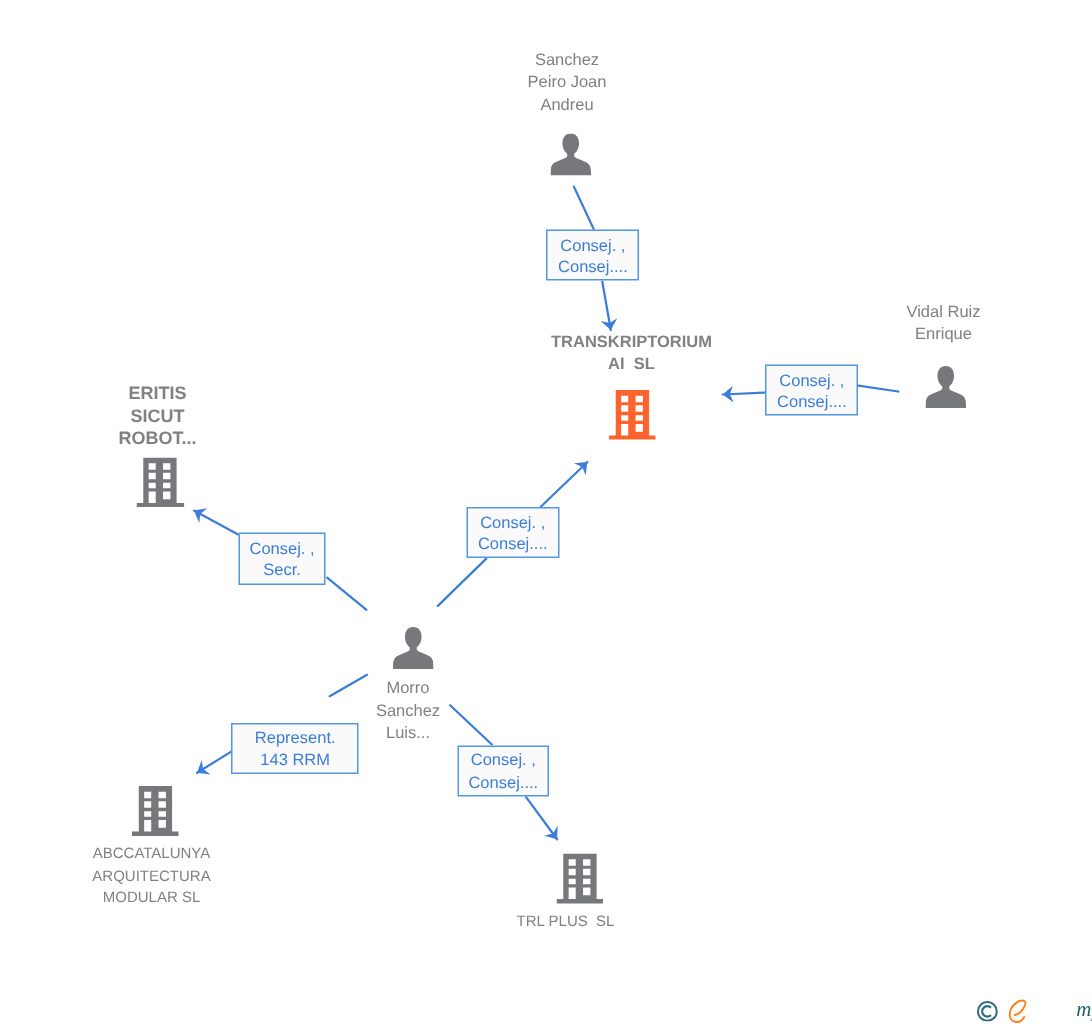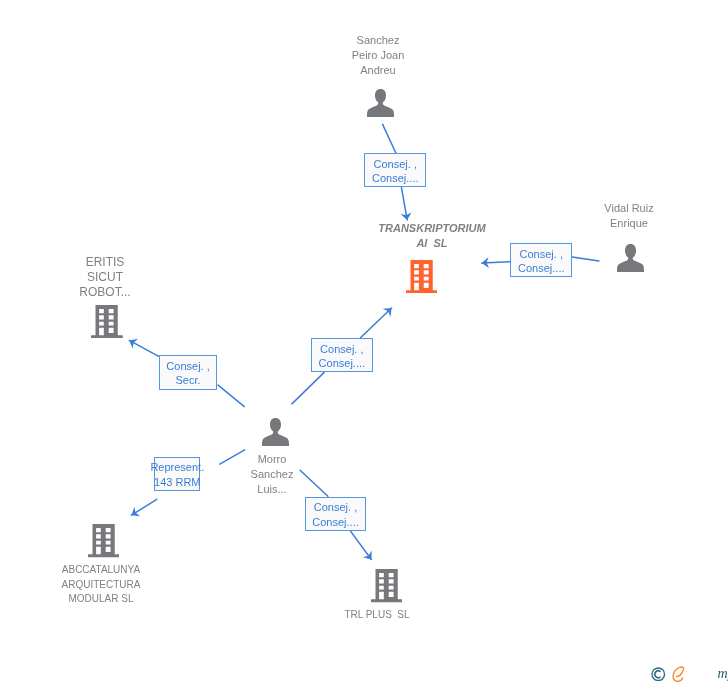--- a/index.html
+++ b/index.html
@@ -5,21 +5,21 @@
   html,body{margin:0;padding:0;background:#ffffff;}
   body{width:728px;height:685px;position:relative;overflow:hidden;
        font-family:"Liberation Sans",sans-serif;}
   #stage{position:absolute;left:0;top:0;width:728px;height:685px;background:#fff;overflow:hidden;}
   svg#edge-layer{position:absolute;left:0;top:0;width:728px;height:685px;}
   .nodeicon{position:absolute;line-height:0;font-size:0;}
   .nodeicon svg{display:block;}
   .nodelabel{position:absolute;text-align:center;color:#808184;font-size:11px;line-height:15.2px;white-space:pre;}
   .nodelabel.strong{font-weight:bold;line-height:15.8px;}
   .nodelabel.sm{font-size:10px;line-height:14.6px;}
-  .nodelabel.md{font-size:12px;line-height:15.2px;}
+  .nodelabel.md{font-size:12px;line-height:15.2px;font-weight:bold;}
   .relbox{position:absolute;border:1.5px solid #5297e0;border-radius:0;
           background:#fafafa;color:#3b7dd8;font-size:11px;line-height:14.5px;text-align:center;
           box-sizing:border-box;white-space:pre;display:flex;align-items:center;justify-content:center;
           padding-top:2px;}
   #empresia-watermark{position:absolute;left:651px;top:664px;}
   #empresia-watermark .wmc{position:absolute;left:0px;top:2.5px;line-height:0;}
   #empresia-watermark .wme{position:absolute;left:20.5px;top:1.5px;line-height:0;}
   #empresia-watermark .wmr{position:absolute;left:30.5px;top:2px;color:#1b5e72;font-size:14px;font-style:italic;
            font-family:"Liberation Serif",serif;line-height:16px;white-space:pre;margin-left:36px;}
   .sr{position:absolute;width:1px;height:1px;overflow:hidden;clip:rect(0 0 0 0);white-space:nowrap;}
@@ -58,21 +58,21 @@
         </svg>
       </div>
       <div class="nodelabel" style="left: 328px; top: 33px; width: 100px;">Sanchez
 Peiro Joan
 Andreu</div>
       <div class="nodeicon" style="left: 405.6px; top: 259.6px;">
         <svg width="31.8" height="33.3" viewBox="0 0 100 100" preserveAspectRatio="none">
           <path fill="#fd632d" fill-rule="evenodd" d="M14.2 0 H84.1 V91 H100 V100 H0 V91 H14.2 Z M25.5 11.7 H40.3 V24.6 H25.5 Z M55.7 11.7 H71.1 V24.6 H55.7 Z M25.5 30.6 H40.3 V43.5 H25.5 Z M55.7 30.6 H71.1 V43.5 H55.7 Z M25.5 50.5 H40.3 V61.6 H25.5 Z M55.7 50.5 H71.1 V61.6 H55.7 Z M25.5 68.2 H40.3 V91 H25.5 Z M55.7 68.2 H71.1 V83.8 H55.7 Z"></path>
         </svg>
       </div>
-      <div class="nodelabel strong" style="left: 362px; top: 220.5px; width: 140px; font-style: italic;">TRANSKRIPTORIUM
+      <div class="nodelabel strong" style="left: 351px; top: 220.5px; width: 140px;">TRANSKRIPTORIUM
 AI  SL</div>
       <div class="nodeicon" style="left: 617px; top: 244px;">
         <svg width="27" height="28" viewBox="0 0 100 100" preserveAspectRatio="none">
           <path fill="#77787b" fill-rule="evenodd" d="M50 0 C37 0 29.5 9.5 29.5 23.5 C29.5 34 34.5 44.5 41.5 48.5 C42 53.5 41 56.5 36.5 58.5 C25 63 11 67.5 5.5 73 C1.5 77 0 84 0 95 L0 100 L100 100 L100 95 C100 84 98.5 77 94.5 73 C89 67.5 75 63 63.5 58.5 C59 56.5 58 53.5 58.5 48.5 C65.5 44.5 70.5 34 70.5 23.5 C70.5 9.5 63 0 50 0 Z"></path>
         </svg>
       </div>
       <div class="nodelabel" style="left: 579px; top: 201px; width: 100px;">Vidal Ruiz
 Enrique</div>
       <div class="nodeicon" style="left: 91.3px; top: 305px;">
         <svg width="31.8" height="33.3" viewBox="0 0 100 100" preserveAspectRatio="none">
@@ -107,21 +107,21 @@
     </div>
   <div id="relation-layer">
       <div class="relbox" style="left: 364.2px; top: 153.4px; width: 62.2px; height: 34px;">Consej. ,
 Consej....</div>
       <div class="relbox" style="left: 510.2px; top: 243.3px; width: 62.2px; height: 34px;">Consej. ,
 Consej....</div>
       <div class="relbox" style="left: 310.7px; top: 338.2px; width: 62.3px; height: 33.8px;">Consej. ,
 Consej....</div>
       <div class="relbox" style="left: 158.6px; top: 355.4px; width: 58.9px; height: 34.2px;">Consej. ,
 Secr.</div>
-      <div class="relbox" style="left: 154.3px; top: 457px; width: 46px; height: 33.7px;">Represent.
+      <div class="relbox" style="left: 154.3px; top: 482px; width: 85px; height: 33.7px;">Represent.
 143 RRM</div>
       <div class="relbox" style="left: 304.6px; top: 496.5px; width: 61.9px; height: 34px;">Consej. ,
 Consej....</div>
     </div>
 
   <div id="empresia-watermark">
     <span class="wmc">
       <svg width="14.5" height="14.5" viewBox="0 0 30 30" aria-hidden="true">
         <circle cx="15" cy="15" r="13" fill="none" stroke="#2d6c80" stroke-width="2.8"></circle>
         <path d="M19.9 9.9 A7.1 7.1 0 1 0 19.9 20.1" fill="none" stroke="#2d6c80" stroke-width="3.2" stroke-linecap="butt"></path>

